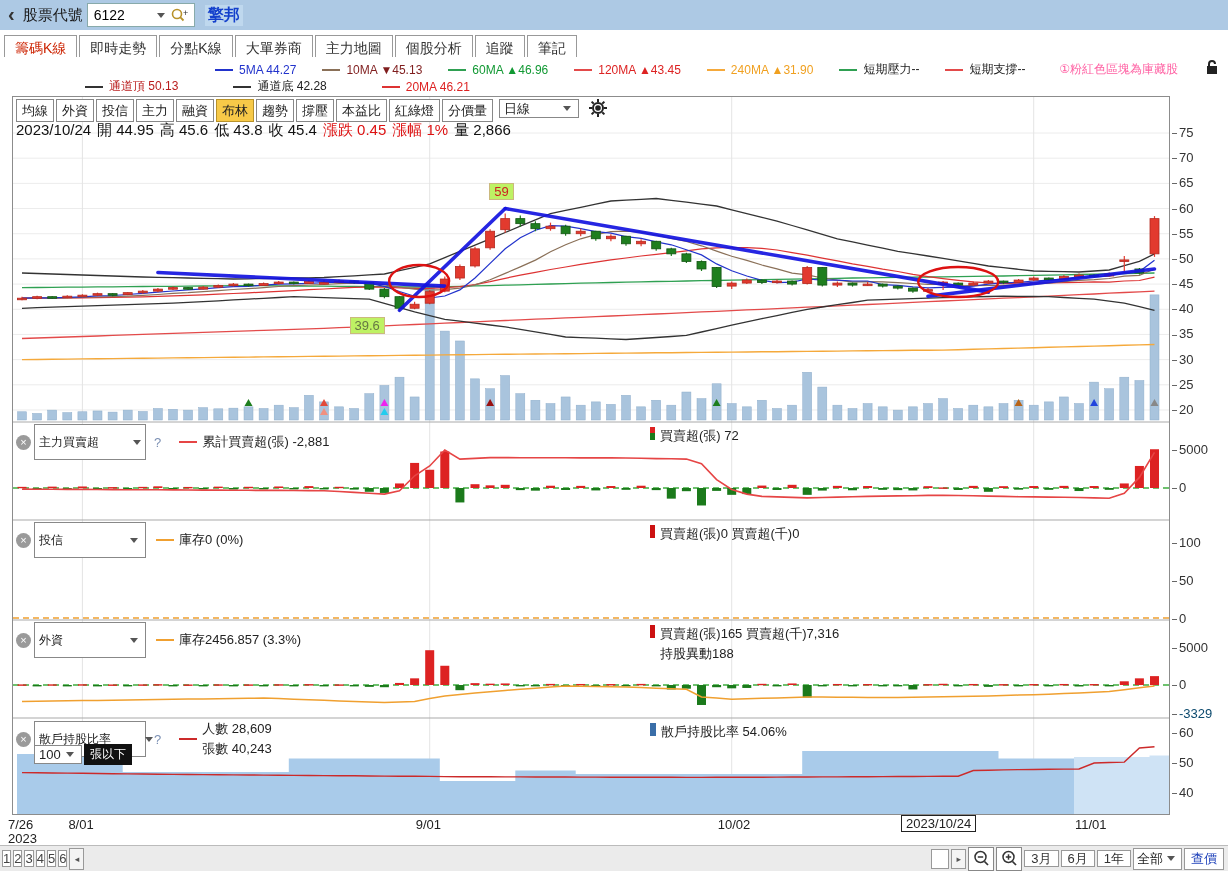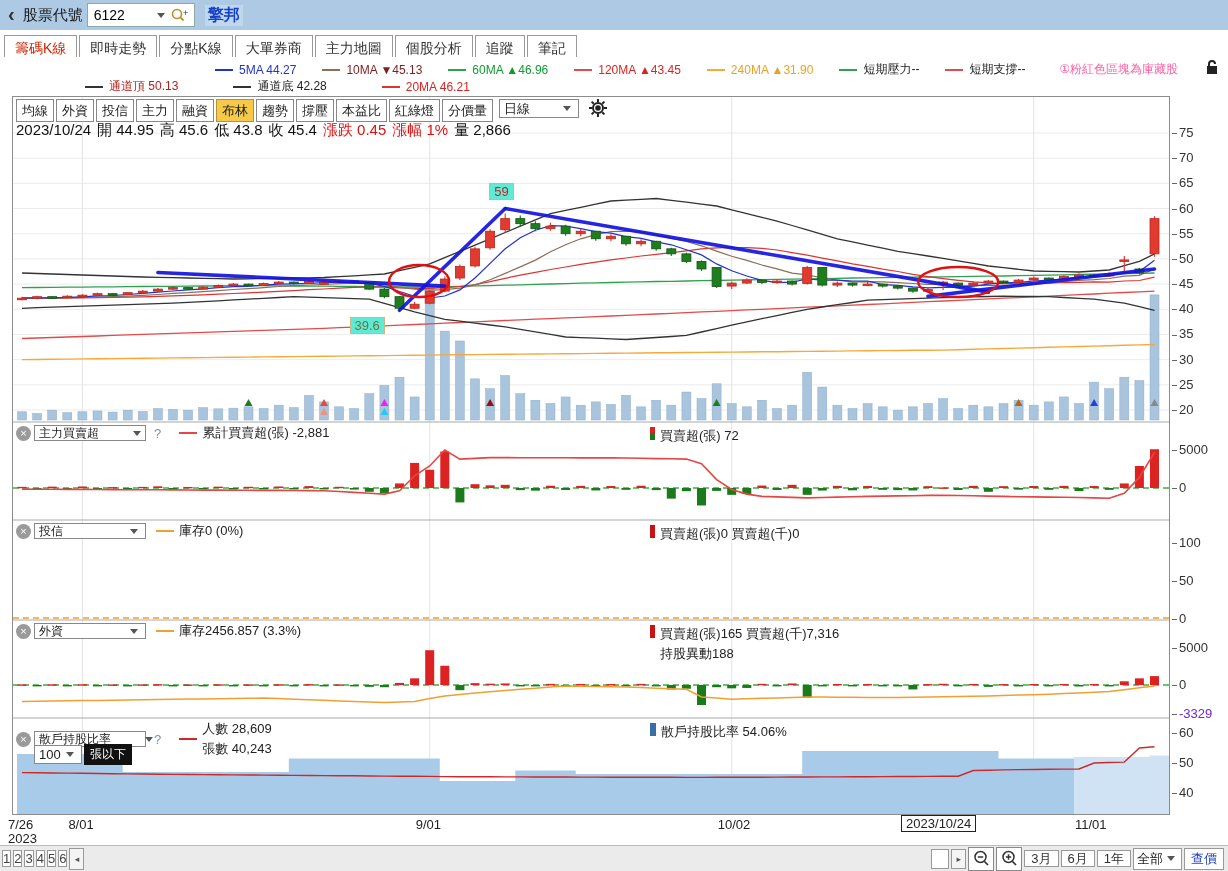--- a/index.html
+++ b/index.html
@@ -30,28 +30,28 @@
   .chartbox{position:absolute;left:12px;top:96px;}
   .toolbar{position:absolute;left:16px;top:99px;display:flex;gap:2px;z-index:5;}
   .tbtn{border:1px solid #888;background:#fff;font-size:13px;padding:1px 5px;color:#222;cursor:pointer;font-family:inherit;}
   .tbtn.active{background:#F7C948;border-color:#B8922A;}
   .selbox{border:1px solid #888;background:#fff;height:19px;display:flex;align-items:center;justify-content:space-between;padding:0 4px;box-sizing:border-box;cursor:pointer;}
   .period-sel{width:80px;margin-left:4px;}
   .gear{margin-left:6px;margin-top:-2px;}
   .ohlc{position:absolute;left:16px;top:121px;font-size:15px;color:#111;z-index:5;white-space:nowrap;}
   .ohlc span{margin-right:6px;}
   .red{color:#DD1111;}
-  .annbox{position:absolute;background:#5eead4;border:1px solid #CBB97E;font-size:13px;padding:0 4px;z-index:6;}
+  .annbox{position:absolute;background:#bef264;border:1px solid #CBB97E;font-size:13px;padding:0 4px;z-index:6;}
   
   .ax{position:absolute;font-size:13px;color:#333;white-space:nowrap;}
   .ax .tick{display:inline-block;width:5px;height:1px;background:#666;vertical-align:middle;margin-right:2px;}
   
   .phead{position:absolute;display:flex;align-items:center;z-index:5;font-size:13px;white-space:nowrap;}
   .closebtn{width:15px;height:15px;border-radius:50%;background:#9a9a9a;color:#fff;font-size:11px;line-height:15px;text-align:center;margin-right:3px;cursor:pointer;}
-  .psel{width:112px;height:16px;font-size:12px;gap:31px;}
+  .psel{width:112px;height:36px;font-size:12px;gap:31px;}
   .help{color:#7A8FB3;font-size:13px;margin:0 8px;cursor:pointer;}
   .mini-candle{display:inline-block;width:5px;height:13px;margin-right:5px;}
   .mini-candle .t{display:block;width:5px;height:6px;background:#DD2222;}
   .mini-candle .b{display:block;width:5px;height:7px;background:#1B7A1B;}
   .mini-bar-red{display:inline-block;width:5px;height:13px;background:#CC1111;margin-right:5px;}
   .mini-bar-blue{display:inline-block;width:6px;height:13px;background:#3A6EA8;margin-right:5px;}
   .rlegend{position:absolute;z-index:5;font-size:13px;display:flex;align-items:flex-start;white-space:nowrap;}
   .tag-black{background:#111;color:#fff;font-size:12px;padding:2px 6px;margin-left:2px;}
   
   .dateaxis{position:absolute;left:0;top:817px;width:1060px;height:28px;font-size:13px;color:#222;}
@@ -637,21 +637,21 @@
       <div class="ax" style="left: 1172px; top: 351.62px;"><span class="tick"></span><span>30</span></div>
       <div class="ax" style="left: 1172px; top: 376.8px;"><span class="tick"></span><span>25</span></div>
       <div class="ax" style="left: 1172px; top: 401.98px;"><span class="tick"></span><span>20</span></div>
       <div class="ax" style="left: 1172px; top: 442px;"><span class="tick"></span><span>5000</span></div>
       <div class="ax" style="left: 1172px; top: 480px;"><span class="tick"></span><span>0</span></div>
       <div class="ax" style="left: 1172px; top: 535px;"><span class="tick"></span><span>100</span></div>
       <div class="ax" style="left: 1172px; top: 573px;"><span class="tick"></span><span>50</span></div>
       <div class="ax" style="left: 1172px; top: 611px;"><span class="tick"></span><span>0</span></div>
       <div class="ax" style="left: 1172px; top: 640px;"><span class="tick"></span><span>5000</span></div>
       <div class="ax" style="left: 1172px; top: 677px;"><span class="tick"></span><span>0</span></div>
-      <div class="ax" style="left: 1172px; top: 705.635px; color: #6d28d9;"><span class="tick"></span><span>-3329</span></div>
+      <div class="ax" style="left: 1172px; top: 705.635px; color: #0c4a6e;"><span class="tick"></span><span>-3329</span></div>
       <div class="ax" style="left: 1172px; top: 725px;"><span class="tick"></span><span>60</span></div>
       <div class="ax" style="left: 1172px; top: 755px;"><span class="tick"></span><span>50</span></div>
       <div class="ax" style="left: 1172px; top: 785px;"><span class="tick"></span><span>40</span></div>
       <div class="annbox" style="color: rgb(204, 34, 34); left: 489.2px; top: 183.029px;">59</div>
       <div class="annbox" style="color: rgb(102, 119, 68); left: 349.5px; top: 317.274px;">39.6</div>
       <div class="phead" style="left: 16px; top: 424px;">
         <span class="closebtn">×</span>
         <span class="selbox psel">
           <span>主力買賣超</span>
           <span class="caret"></span>

